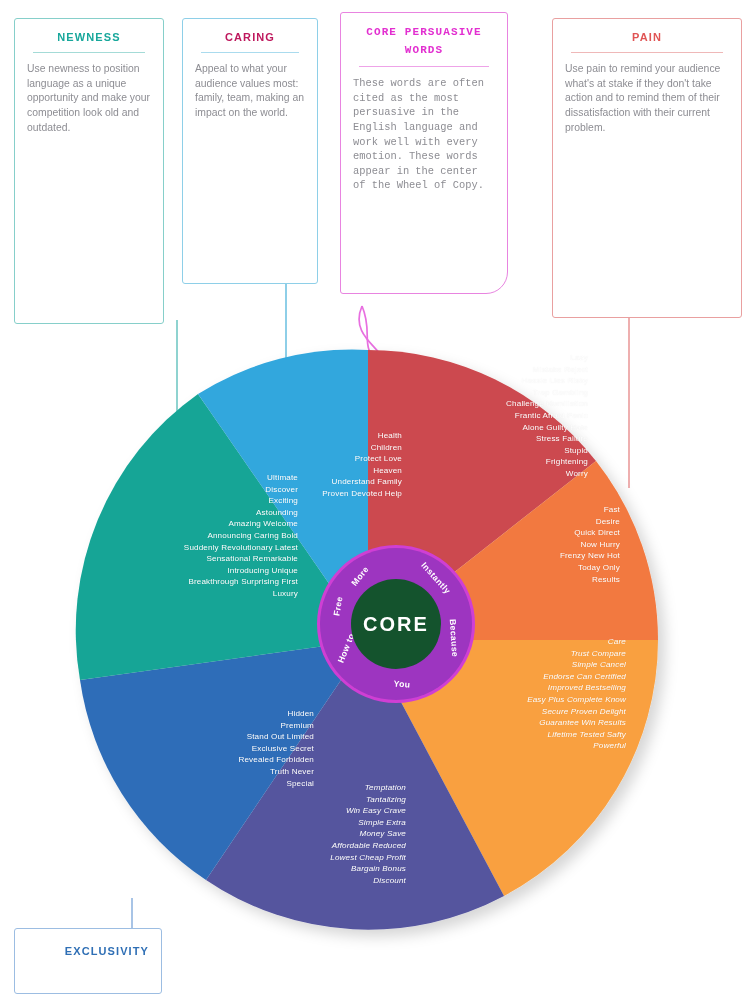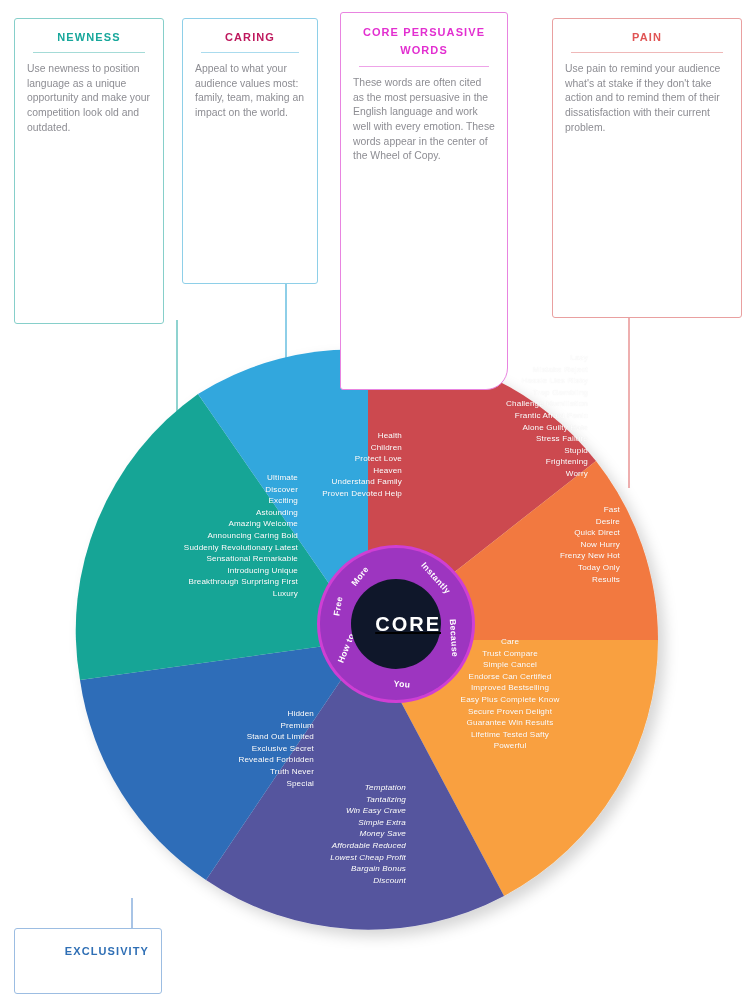--- a/index.html
+++ b/index.html
@@ -34,22 +34,22 @@
   #card-newness{left:14px;top:18px;width:150px;height:306px;
     border-color:#86cfca;border-radius:3px;}
   #card-newness .ttl{color:#17a79b;}
   #card-newness .rule{background:#86cfca;}
 
   #card-caring{left:182px;top:18px;width:136px;height:266px;
     border-color:#8ecfe8;border-radius:3px;}
   #card-caring .ttl{color:#be185d;}
   #card-caring .rule{background:#8ecfe8;}
 
-  #card-core{left:340px;top:12px;width:168px;height:378px;
-    border-color:#e884e0;border-radius:3px 3px 22px 3px;}
+  #card-core{left:340px;top:12px;width:168px;height:282px;
+    border-color:#e884e0;border-radius:3px 3px 22px 3px;font-family:Liberation Mono, monospace;}
   #card-core .ttl{color:#e22fd0;line-height:18px;}
   #card-core .rule{background:#e884e0;}
 
   #card-pain{left:552px;top:18px;width:190px;height:300px;
     border-color:#e9a0a0;border-radius:3px;}
   #card-pain .ttl{color:#e05454;}
   #card-pain .rule{background:#e9a0a0;}
 
   #card-excl{left:14px;top:928px;width:148px;height:66px;
     border-color:#9cbde2;border-radius:3px;}
@@ -65,21 +65,21 @@
   }
 
   
   .hub{position:absolute;left:320px;top:548px;width:152px;height:152px;}
   .hub .ring{
     position:absolute;inset:0;border-radius:50%;
     background:#9d35c0;box-shadow:0 0 0 3px #cf3fd4;
   }
   .hub .inner{
     position:absolute;left:31px;top:31px;width:90px;height:90px;border-radius:50%;
-    background:#0f172a;display:flex;align-items:center;justify-content:flex-end;text-decoration:underline;
+    background:#14532d;display:flex;align-items:center;justify-content:center;
   }
   .hub .inner span{
     color:#fff;font-weight:bold;font-size:20px;letter-spacing:2px;
   }
   .ringword{
     position:absolute;left:50%;top:50%;width:0;height:0;
     color:#fff;font-size:8.6px;font-weight:bold;letter-spacing:.4px;
   }
   .ringword b{
     position:absolute;transform:translate(-50%,-50%);white-space:nowrap;font-weight:bold;
@@ -140,21 +140,21 @@
 Worry</div>
 
     <div class="seg-label" style="left:382px;top:174px;width:180px;">Fast
 Desire
 Quick  Direct
 Now  Hurry
 Frenzy  New  Hot
 Today  Only
 Results</div>
 
-    <div class="seg-label" style="left:344px;top:306px;width:216px;text-align:center;">Care
+    <div class="seg-label" style="left:352px;top:306px;width:216px;font-style:italic;">Care
 Trust  Compare
 Simple  Cancel
 Endorse  Can  Certified
 Improved  Bestselling
 Easy  Plus  Complete  Know
 Secure  Proven  Delight
 Guarantee  Win  Results
 Lifetime  Tested  Safty
 Powerful</div>
 

